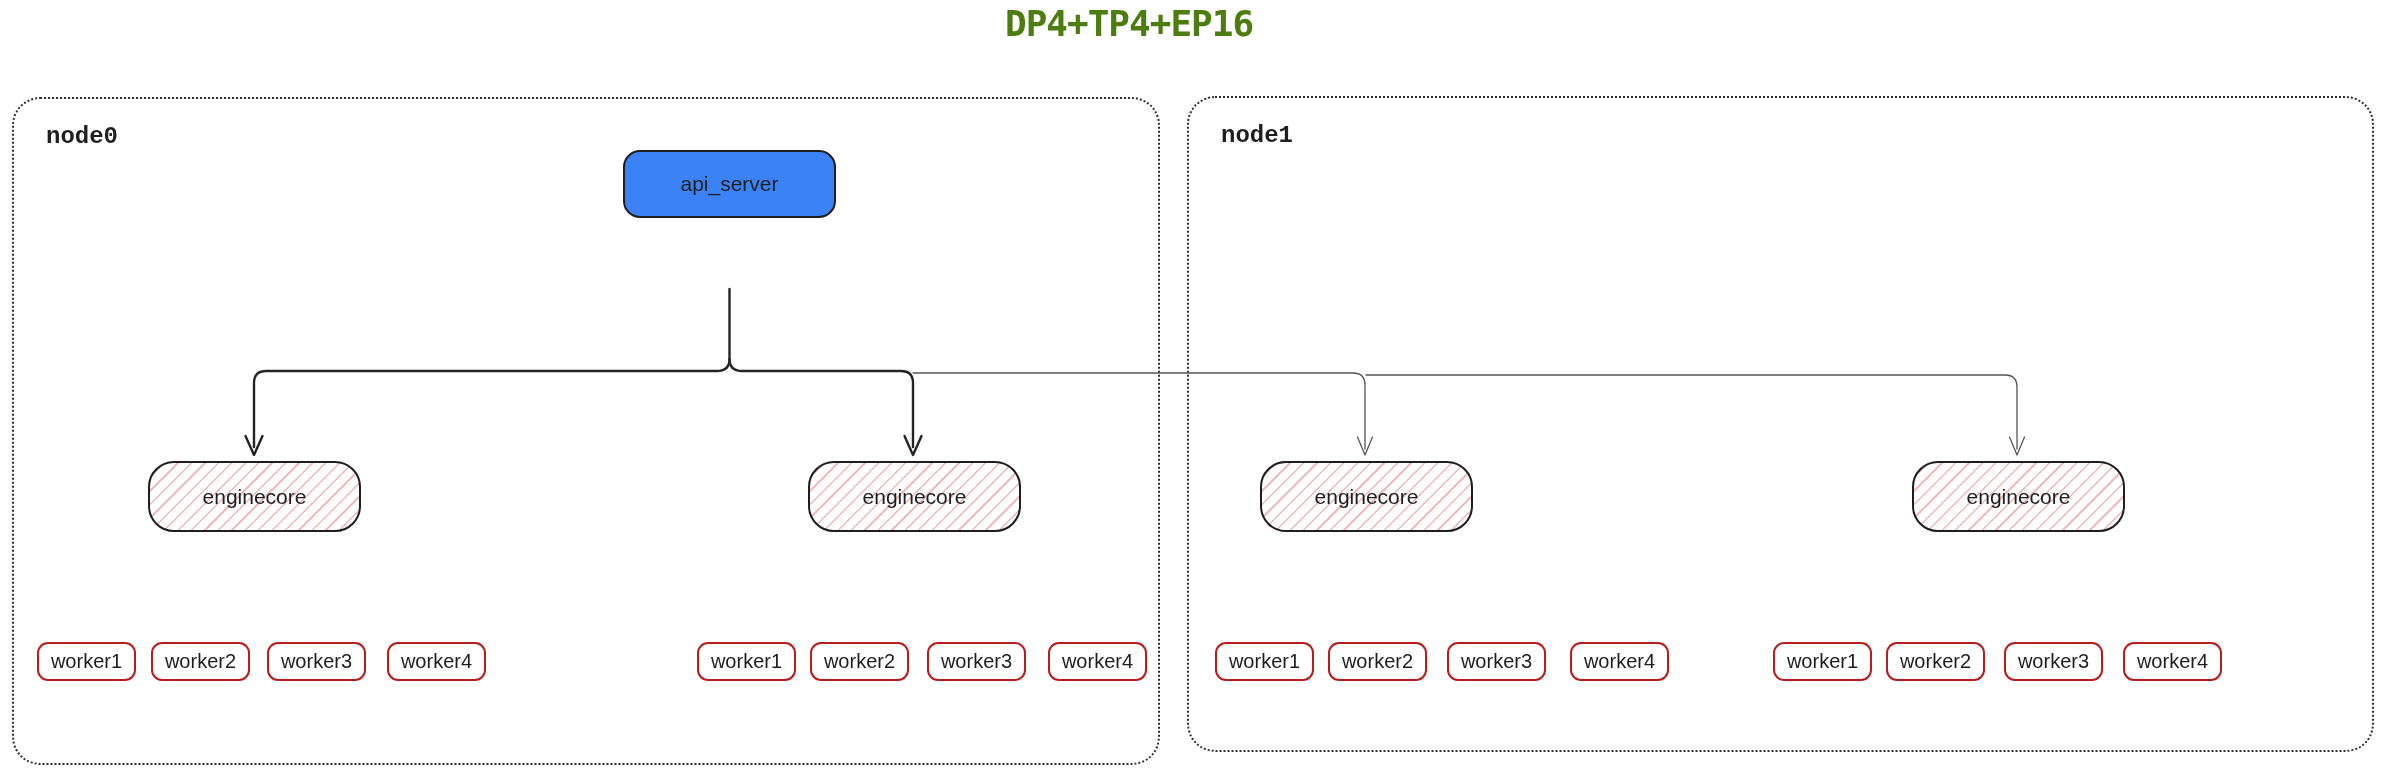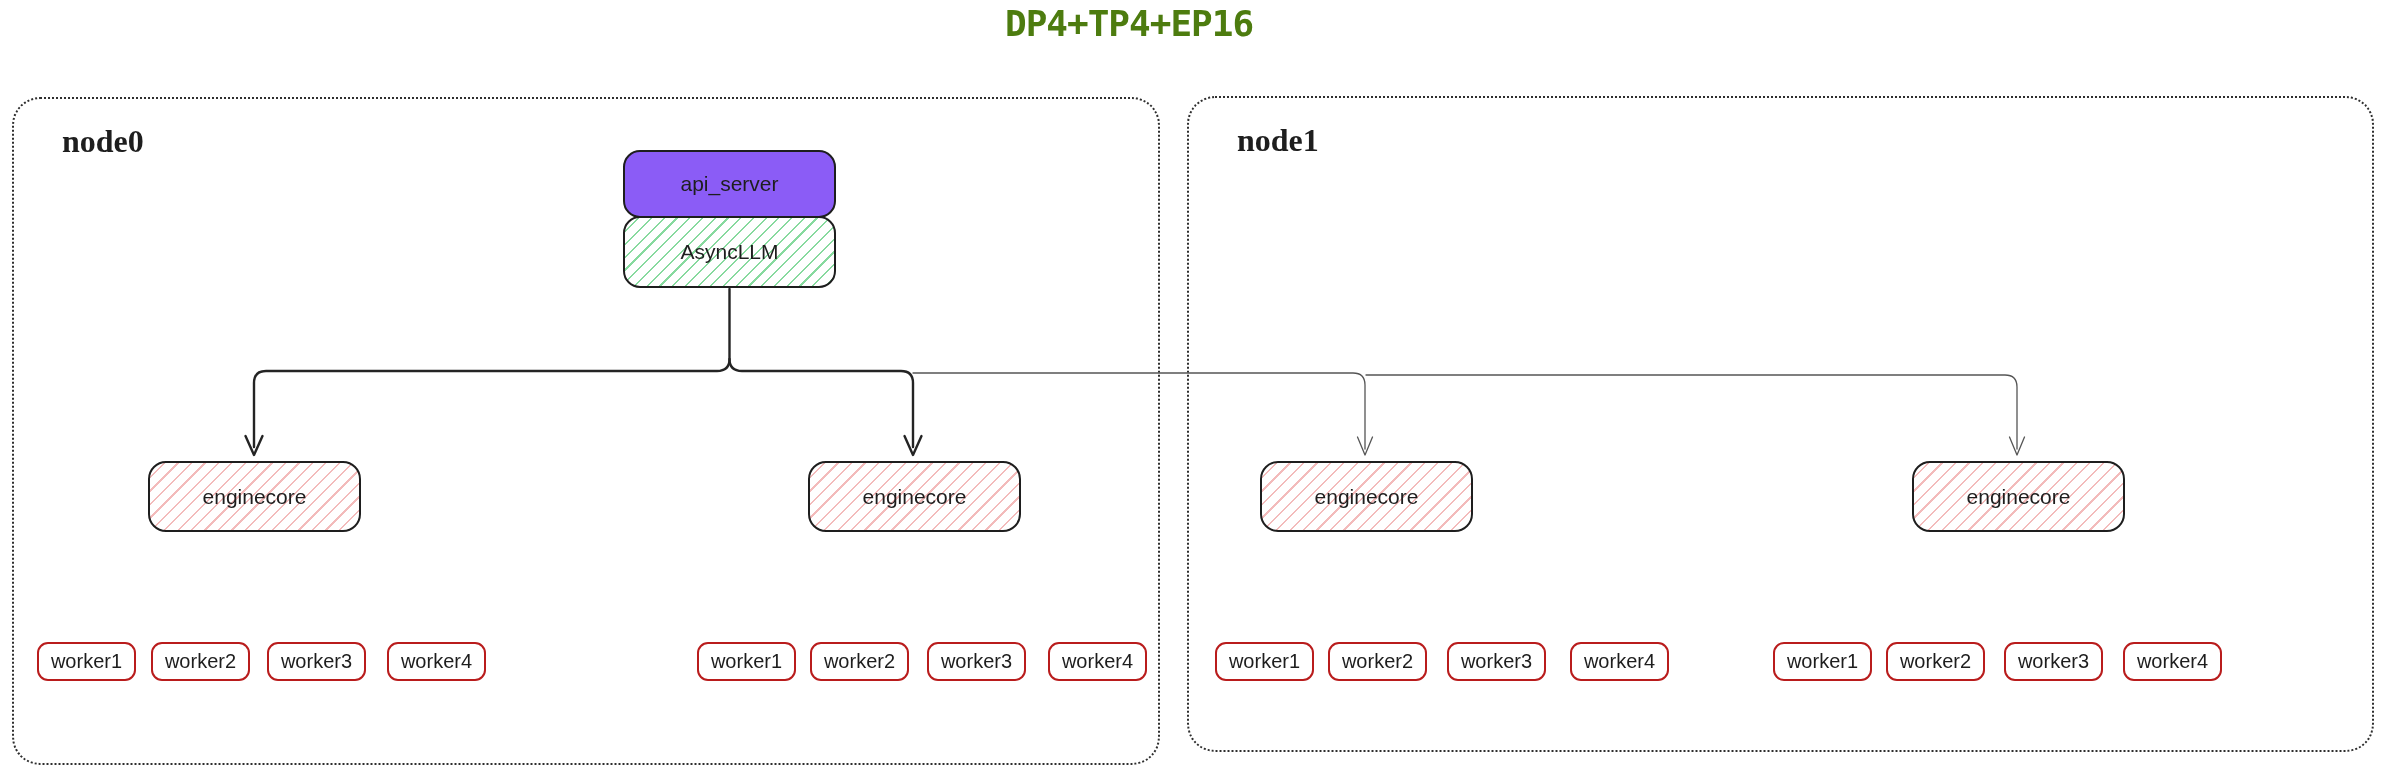--- a/index.html
+++ b/index.html
@@ -28,42 +28,42 @@
     position: absolute;
     border: 2.5px dotted #2e2e2e;
     border-radius: 28px;
     box-sizing: border-box;
     background: transparent;
   }
   .node0 { left: 12px;   top: 97px; width: 1148px; height: 668px; }
   .node1 { left: 1187px; top: 96px; width: 1187px; height: 656px; }
   .node-label {
     position: absolute;
-    left: 48px;
+    left: 32px;
     top: 24px;
-    font-family: Liberation Serif, serif;
+    font-family: Liberation Mono, monospace;
     font-weight: 600;
-    font-size: 32px;
+    font-size: 24px;
     color: #1e1e1e;
     white-space: nowrap;
   }
   .box {
     position: absolute;
     box-sizing: border-box;
     border: 2.3px solid #1e1e1e;
-    background: #8b5cf6;
+    background: #3b82f6;
     display: flex;
     align-items: center;
     justify-content: center;
     font-size: 21px;
     white-space: nowrap;
   }
   .apiserver { left: 623px; top: 150px; width: 213px; height: 68px; border-radius: 17px; z-index: 2; }
   .asyncllm  { left: 623px; top: 216px; width: 213px; height: 72px; border-radius: 17px; z-index: 1; }
-  .ec { top: 461px; width: 213px; height: 71px; border-radius: 18px; }
+  .ec { top: 461px; width: 213px; height: 71px; border-radius: 26px; }
   .ec1 { left: 148px; }
   .ec2 { left: 808px; }
   .ec3 { left: 1260px; }
   .ec4 { left: 1912px; }
   .worker {
     position: absolute;
     top: 642px;
     width: 99px;
     height: 39px;
     box-sizing: border-box;
@@ -123,21 +123,20 @@
     <path class="dark" d="M 904.5 436 L 913 455 L 921.5 436"></path>
 
     <path class="thin" d="M 913 373 L 1353 373 Q 1365 373 1365 385 L 1365 449"></path>
     <path class="thin" d="M 1357.5 437 L 1365 455 L 1372.5 437"></path>
 
     <path class="thin" d="M 1366 375 L 2005 375 Q 2017 375 2017 387 L 2017 449"></path>
     <path class="thin" d="M 2009.5 437 L 2017 455 L 2024.5 437"></path>
   </svg>
 
   <div class="box apiserver">api_server</div>
-  <div class="box asyncllm hatch-green">AsyncLLM</div>
 
   <div class="box ec ec1 hatch-red">enginecore</div>
   <div class="box ec ec2 hatch-red">enginecore</div>
   <div class="box ec ec3 hatch-red">enginecore</div>
   <div class="box ec ec4 hatch-red">enginecore</div>
 
   <div class="worker" style="left:37px">worker1</div>
   <div class="worker" style="left:151px">worker2</div>
   <div class="worker" style="left:267px">worker3</div>
   <div class="worker" style="left:387px">worker4</div>

